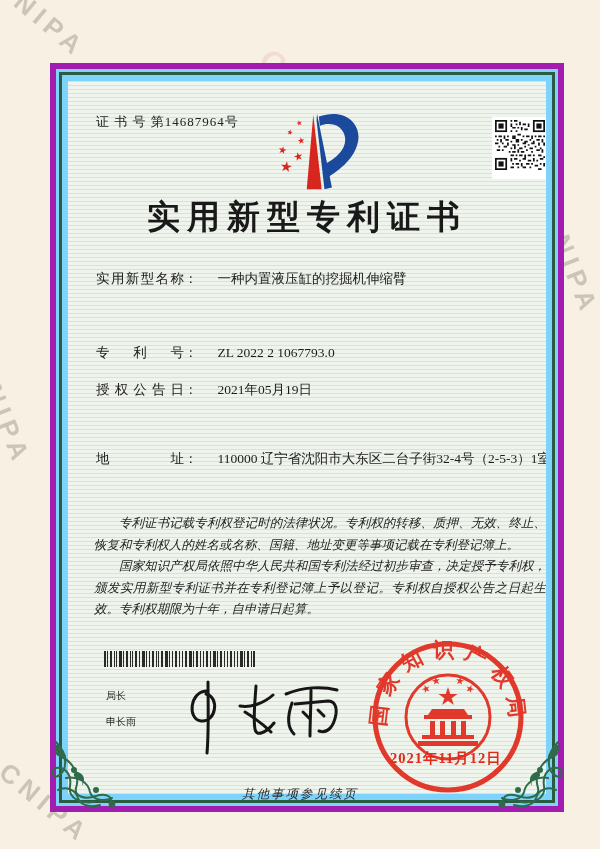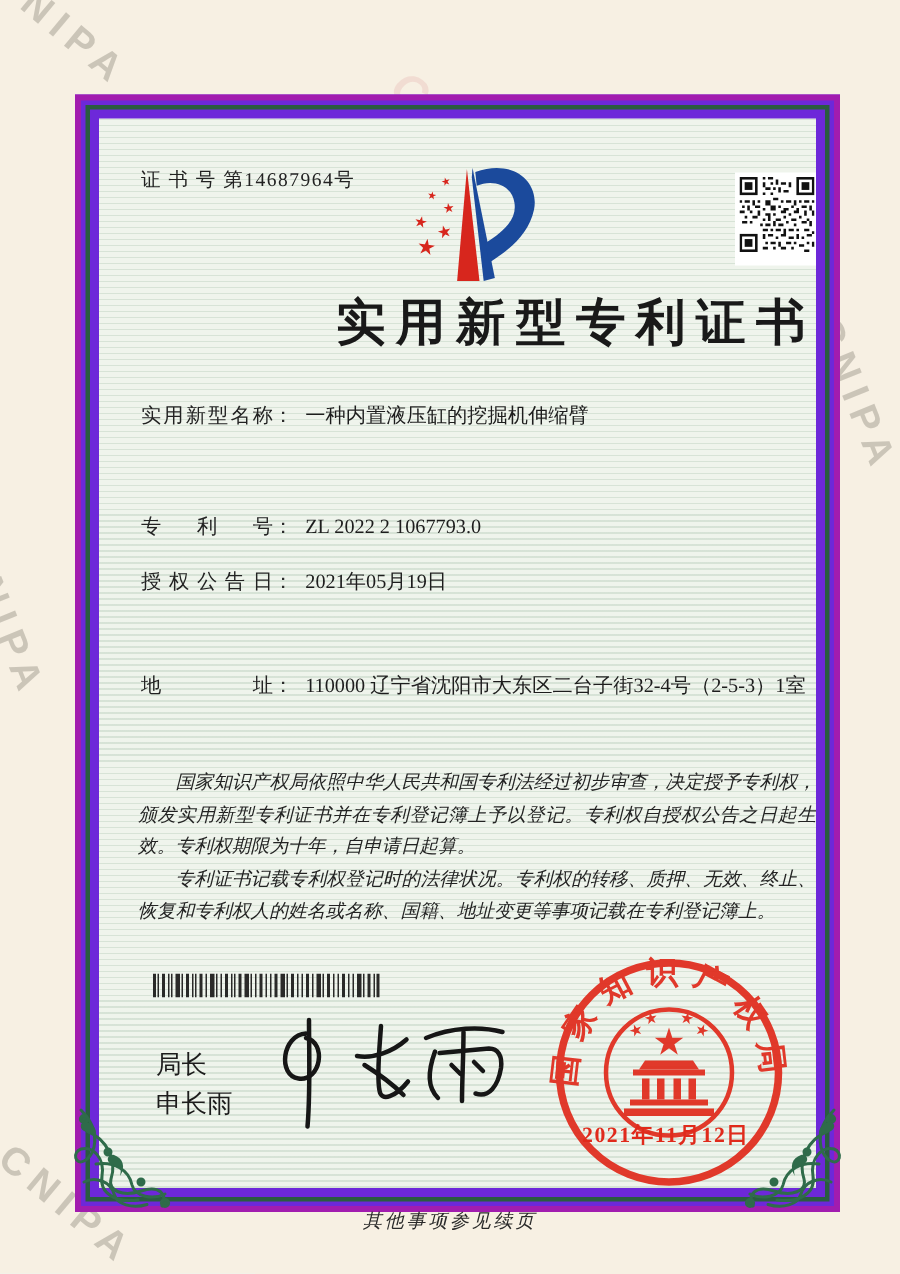--- a/index.html
+++ b/index.html
@@ -16,67 +16,67 @@
   .wm-bl{top:788px;left:-10px;font-size:26px;transform:rotate(40deg);}
   .wm-in{top:268px;left:352px;font-size:38px;letter-spacing:10px;
          color:rgba(150,150,145,0.30);transform:rotate(38deg);}
   .wm-pink1{top:520px;left:150px;font-size:34px;letter-spacing:9px;font-style:italic;
          color:rgba(225,150,150,0.28);transform:rotate(38deg);}
   .wm-pink2{top:78px;left:250px;font-size:30px;letter-spacing:8px;font-style:italic;
          color:rgba(225,150,150,0.22);transform:rotate(38deg);}
 
   
   .frame{position:absolute;left:50px;top:63px;width:502px;height:737px;
-         border:4px solid #a21caf;background:#6d28d9;}
+         border:6px solid #a21caf;background:#7dd3fc;}
   .frame-inner{position:absolute;inset:3px;border:3px solid #2a5c40;}
   .sheet{position:absolute;inset:6px;overflow:hidden;
          background:#eff4ec;
          background-image:repeating-linear-gradient(0deg,rgba(118,158,128,0.20) 0 1px,rgba(255,255,255,0) 1px 4px);}
 
   .corner{position:absolute;width:86px;height:100px;bottom:-6px;pointer-events:none;}
   .corner-left{left:-6px;}
   .corner-right{right:-6px;transform:scaleX(-1);}
 
   
   .cert-no{position:absolute;left:28px;top:32px;font-size:13px;letter-spacing:1px;color:#222;}
   .logo{position:absolute;left:199px;top:30px;width:100px;height:82px;}
   .qr{position:absolute;left:424px;top:36px;width:56px;height:56px;background:#fff;padding:3px;}
   .qr svg{width:50px;height:50px;display:block;}
-  .title{position:absolute;left:0;right:0;top:114px;text-align:right;
+  .title{position:absolute;left:0;right:0;top:114px;text-align:center;
          font-size:33px;font-weight:bold;letter-spacing:7px;color:#191919;}
 
   
   .frow{position:absolute;left:28px;font-size:13.5px;line-height:19px;white-space:nowrap;}
   .flabel{display:inline-block;width:88px;text-align:justify;text-align-last:justify;
           vertical-align:top;color:#222;}
   .colon{vertical-align:top;}
-  .fval{display:inline-block;margin-left:8px;vertical-align:top;color:#1d1d1d;}
+  .fval{display:inline-block;margin-left:20px;vertical-align:top;color:#1d1d1d;}
   .fval-wrap{white-space:normal;width:356px;}
   .grant2{position:absolute;left:252px;top:0;white-space:nowrap;}
   .flabel-s{display:inline-block;width:70px;text-align:justify;text-align-last:justify;vertical-align:top;}
 
   
   .body-text{position:absolute;left:26px;top:432px;width:452px;
              font-size:12.5px;line-height:21.5px;font-style:italic;color:#232323;text-align:justify;}
   .body-text p{margin:0;text-indent:2em;}
 
   
   .barcode{position:absolute;left:36px;top:570px;width:152px;height:16px;}
 
   
-  .director{position:absolute;left:38px;top:618px;font-size:17px;line-height:26px;
+  .director{position:absolute;left:38px;top:602px;font-size:10px;line-height:26px;
             font-family:"Liberation Sans","DejaVu Sans",sans-serif;color:#1c1c1c;}
   .signature{position:absolute;left:108px;top:598px;width:190px;height:80px;}
 
   
   .seal{position:absolute;left:300px;top:556px;width:160px;height:160px;opacity:0.92;}
   .seal-date{position:absolute;left:322px;top:668px;font-size:14.5px;font-weight:bold;
              color:#e02a1b;letter-spacing:1px;white-space:nowrap;}
 
-  .continuation{position:absolute;left:0;right:0;top:806px;text-align:center;
+  .continuation{position:absolute;left:0;right:0;top:786px;text-align:center;
             font-size:12.5px;font-style:italic;letter-spacing:2px;color:#2a2a2a;}
 </style>
 </head>
 <body>
 
 <div class="page">
 
   <span class="wm wm-tl">CNIPA</span>
   <span class="wm wm-r">CNIPA</span>
   <span class="wm wm-l">CNIPA</span>
@@ -135,22 +135,22 @@
           <span class="flabel">专利号</span><span class="colon">：</span><span class="fval">ZL 2022 2 1067793.0</span>
         </div>
         <div class="frow" style="top:299px">
           <span class="flabel">授权公告日</span><span class="colon">：</span><span class="fval">2021年05月19日</span>
         </div>
         <div class="frow" style="top:368px">
           <span class="flabel">地址</span><span class="colon">：</span><span class="fval fval-wrap">110000 辽宁省沈阳市大东区二台子街32-4号（2-5-3）1室</span>
         </div>
 
         <div class="body-text">
+          <p>专利证书记载专利权登记时的法律状况。专利权的转移、质押、无效、终止、恢复和专利权人的姓名或名称、国籍、地址变更等事项记载在专利登记簿上。</p>
           <p>国家知识产权局依照中华人民共和国专利法经过初步审查，决定授予专利权，颁发实用新型专利证书并在专利登记簿上予以登记。专利权自授权公告之日起生效。专利权期限为十年，自申请日起算。</p>
-          <p>专利证书记载专利权登记时的法律状况。专利权的转移、质押、无效、终止、恢复和专利权人的姓名或名称、国籍、地址变更等事项记载在专利登记簿上。</p>
         </div>
 
         <div class="barcode">
           <svg viewBox="0 0 152 16" width="152" height="16" preserveAspectRatio="none">
             <g fill="#2a2a28">
               <rect x="0" width="2" height="16"></rect>
                 <rect x="3" width="1" height="16"></rect>
                 <rect x="6" width="2" height="16"></rect>
                 <rect x="10" width="1" height="16"></rect>
                 <rect x="12" width="1" height="16"></rect>

